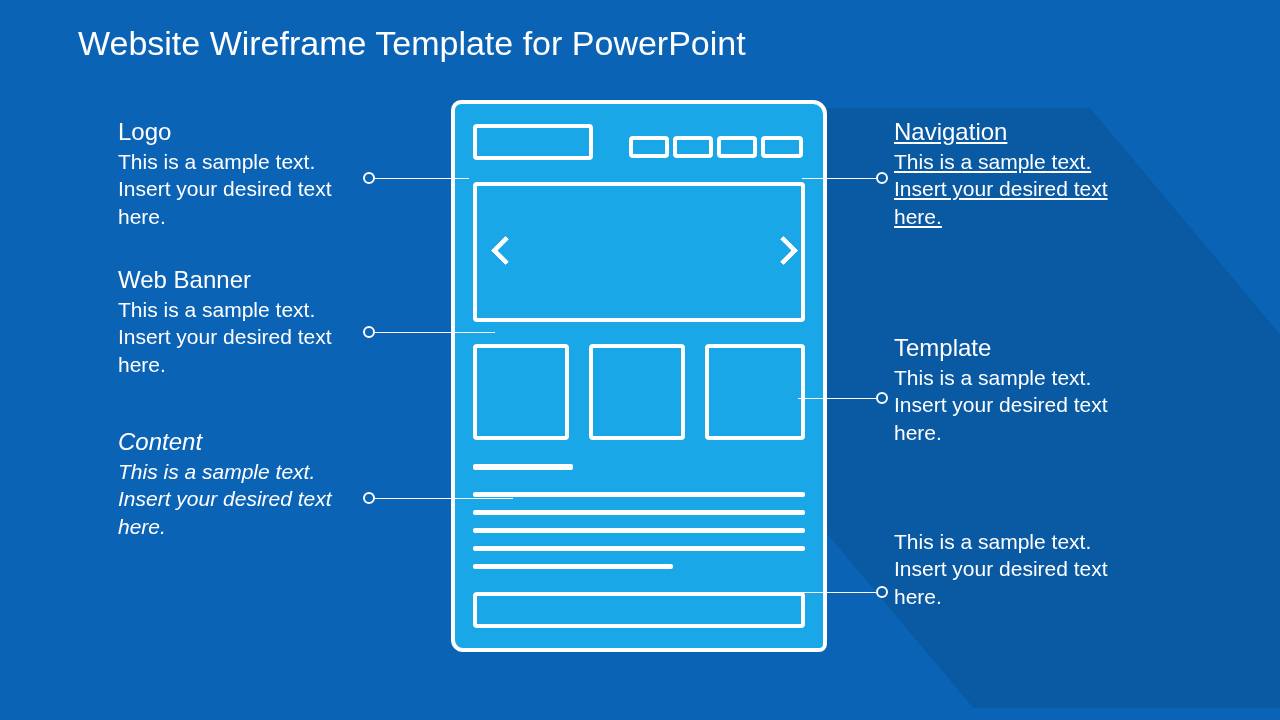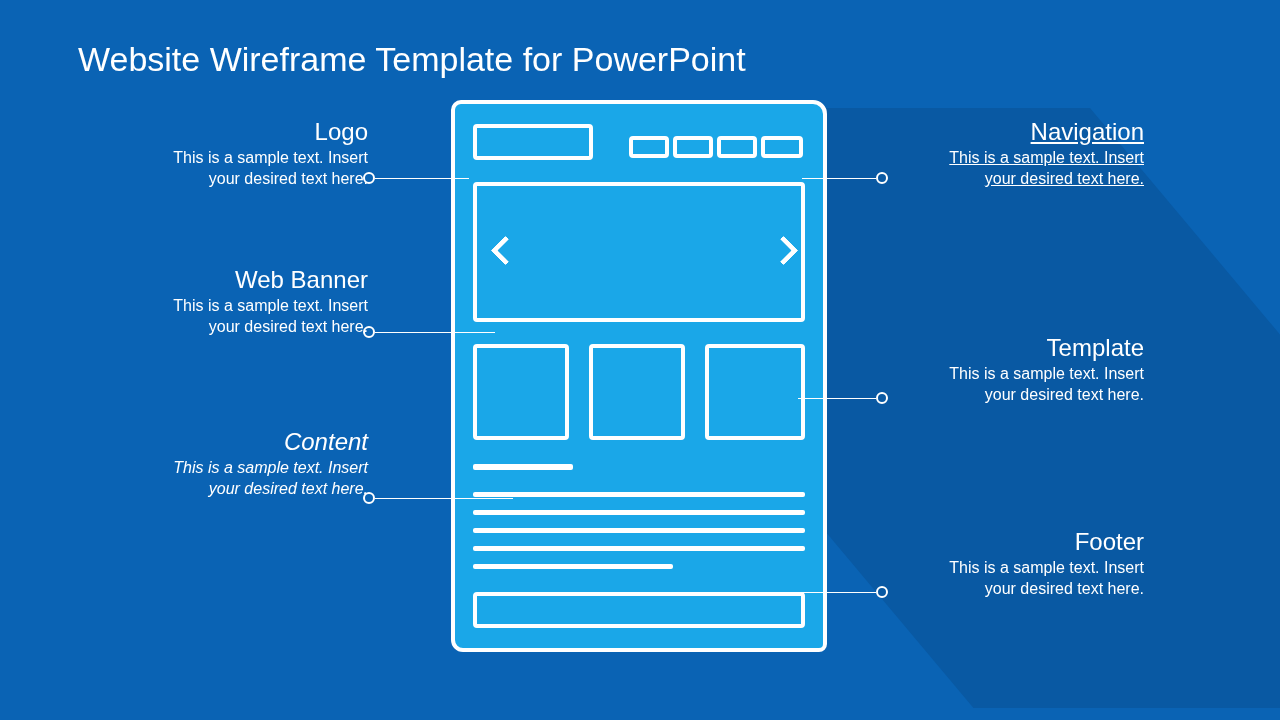--- a/index.html
+++ b/index.html
@@ -5,41 +5,39 @@
   * { box-sizing: border-box; margin: 0; padding: 0; }
   html, body { width: 1280px; height: 720px; overflow: hidden; }
   body {
     background: #0a63b4;
     font-family: "Segoe UI", Arial, sans-serif;
     color: #ffffff;
     position: relative;
   }
   .title {
     position: absolute;
-    top: 40px;
+    top: 24px;
     left: 78px;
     font-size: 34px;
     font-weight: 300;
   }
   .callout {
     position: absolute;
     width: 250px;
-    text-align: right;
   }
   .callout .heading {
     font-size: 24px;
     font-weight: 400;
     margin-bottom: 2px;
   }
   .callout .body {
-    font-size: 16px;
+    font-size: 21px;
     font-weight: 400;
     line-height: 1.3;
     color: #ffffff;
-    margin-left: 28px;
   }
   
   .c-logo    { top: 118px; left: 118px; }
   .c-banner  { top: 266px; left: 118px; }
   .c-content { top: 428px; left: 118px; font-style: italic; }
   
   .c-nav      { top: 118px; left: 894px; text-decoration: underline; }
   .c-services { top: 334px; left: 894px; }
   .c-footer   { top: 528px; left: 894px; }
 
@@ -155,21 +153,20 @@
 
 <div class="callout c-nav">
   <div class="heading">Navigation</div>
   <div class="body">This is a sample text. Insert your desired text here.</div>
 </div>
 <div class="callout c-services">
   <div class="heading">Template</div>
   <div class="body">This is a sample text. Insert your desired text here.</div>
 </div>
 <div class="callout c-footer">
-  <div class="heading">Footer</div>
   <div class="body">This is a sample text. Insert your desired text here.</div>
 </div>
 
 <div class="dot" style="left:363px; top:172px;"></div>
 <div class="line" style="left:375px; top:178px; width:94px;"></div>
 
 <div class="dot" style="left:363px; top:326px;"></div>
 <div class="line" style="left:375px; top:332px; width:120px;"></div>
 
 <div class="dot" style="left:363px; top:492px;"></div>

